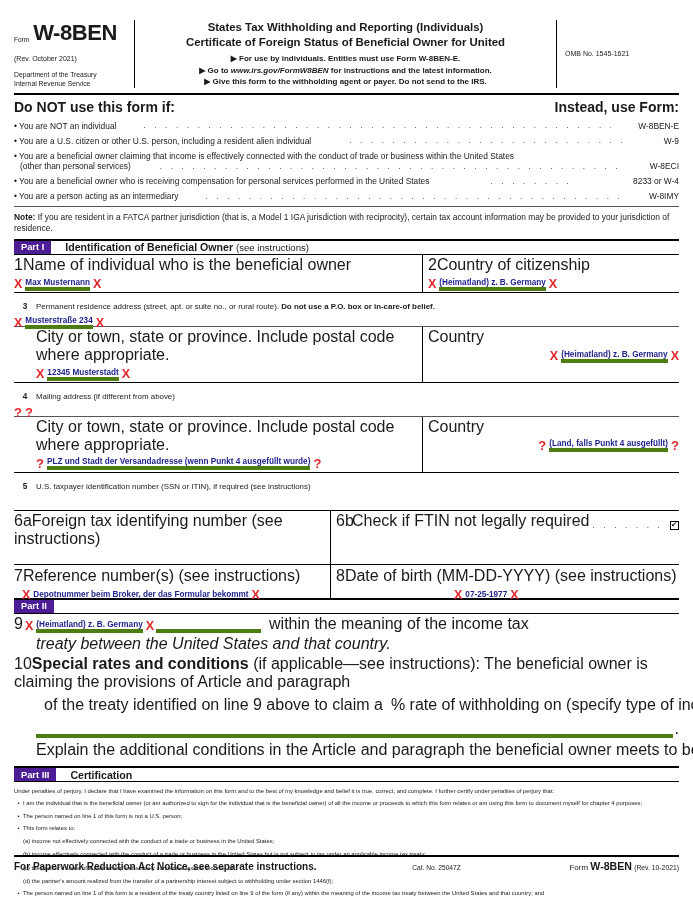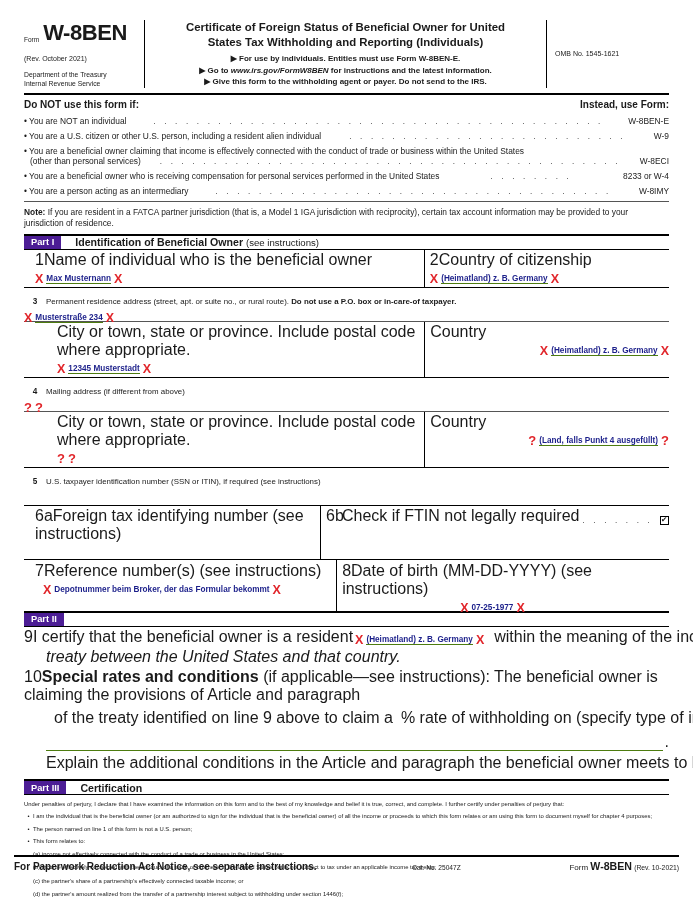--- a/index.html
+++ b/index.html
@@ -4,21 +4,21 @@
 <style>
   * { box-sizing: border-box; }
   html, body { margin:0; padding:0; }
   body {
     width:693px; height:900px;
     background:#fff;
     font-family:"Liberation Sans", sans-serif;
     color:#1a1a1a;
     overflow:hidden;
   }
-  .page { position:relative; width:693px; height:900px; padding:0 24px; }
+  .page { position:relative; width:693px; height:900px; padding:0 14px; }
   .bold { font-weight:bold; }
   .ital { font-style:italic; }
   .hr  { border-top:1px solid #000; }
   .hr-thick { border-top:2px solid #000; }
   .hr-thin { border-top:1px solid #555; }
 
   
   .header { display:flex; padding-top:20px; }
   .hdr-left { width:120px; padding-right:6px; }
   .hdr-form-line { display:flex; align-items:flex-end; gap:4px; }
@@ -29,22 +29,22 @@
   .hdr-mid { flex:1; border-left:1px solid #000; border-right:1px solid #000;
              padding:0 6px; text-align:center; }
   .hdr-title { font-size:11.4px; font-weight:bold; line-height:1.28; }
   .hdr-sub { font-size:8px; font-weight:bold; margin-top:4px; line-height:1.45; }
   .hdr-sub div { white-space:nowrap; }
   .hdr-right { width:122px; padding-left:8px; padding-top:30px; }
   .omb { font-size:7px; }
 
   
   .dnu-head { display:flex; justify-content:space-between;
-              font-size:10px; font-weight:bold; margin-top:4px; }
-  .bullet-row { display:flex; font-size:8.4px; margin-top:5.2px; align-items:flex-end;gap:24px; }
+              font-size:14px; font-weight:bold; margin-top:4px; }
+  .bullet-row { display:flex; font-size:8.4px; margin-top:5.2px; align-items:center;gap:24px; }
   .bullet-row .bt { white-space:nowrap; }
   .dots { flex:1; overflow:hidden; white-space:nowrap; letter-spacing:3.2px;
           font-size:8px; color:#000; margin:0 3px; text-align:center; }
   .instead { white-space:nowrap; text-align:right; }
   .bullet-wrap { font-size:8.4px; margin-top:5.2px; }
   .bullet-wrap .l1 { }
   .bullet-wrap .l2 { display:flex; align-items:flex-end; padding-left:6px; }
   .note { font-size:8.4px; line-height:1.33; margin-top:5px; }
 
   
@@ -52,33 +52,33 @@
   .partbar .tag { background:#4c1d95; color:#fff; font-size:9.3px; font-weight:bold;
                   padding:1.5px 7px 1.5px 7px; }
   .partbar .ttl { font-size:10.6px; font-weight:bold; margin-left:14px; }
   .partbar .ttl .nrm { font-weight:normal; font-size:9.6px; }
   .cell { position:relative; }
   .cell .num { font-weight:bold; font-size:8.2px; display:inline-block;
                width:22px; text-align:center; }
   .cell .lbl { font-size:7.9px; }
   .cell .entry { height:13px; position:relative; }
 
-  .gridrow { display:flex;margin-left:11px; }
+  .gridrow { display:flex; }
   .gridrow > .c { padding:1.5px 0 0 0; }
   .vdiv { border-left:1px solid #000; }
 
   
   .ann { display:inline-flex; align-items:center; gap:3px;
          font-size:8.2px; font-weight:bold; position:relative; }
   .ann .v { color:#1b1f8a; text-decoration:none; white-space:nowrap; }
   .mk { color:#e1262b; font-weight:bold; font-size:12.5px; line-height:1;
         font-family:"Liberation Sans", sans-serif; }
   .mk.q { font-size:13px; }
 
-  .ulbox { border-bottom:1px solid #4d7c0f; display:inline-block;text-align:center; }
+  .ulbox { border-bottom:4px solid #4d7c0f; display:inline-block;text-align:center; }
 
   
   .p3 { font-size:5.9px; line-height:1.45; }
   .p3 .para { margin-top:4.5px; }
   .p3 .bl { display:flex; margin-top:4px; }
   .p3 .bl .dot { width:9px; flex:none; text-align:center; }
   .p3 .sub { margin-top:4.5px; padding-left:9px; }
   .chk { width:8px; height:8px; border:1px solid #000; display:inline-block;
          position:relative; }
   .chk::after { content:"✔"; position:absolute; left:0px; top:-2.5px;
@@ -102,22 +102,22 @@
     <div class="hdr-left">
       <div class="hdr-form-line">
         <span class="hdr-form-lbl">Form</span>
         <span class="hdr-form-name">W-8BEN</span>
       </div>
       <div class="hdr-rev">(Rev. October  2021)</div>
       <div class="hdr-dept" style="white-space:pre-line;">Department of the Treasury
 Internal Revenue Service</div>
     </div>
     <div class="hdr-mid">
+      <div class="hdr-title">States Tax Withholding and Reporting (Individuals)</div>
       <div class="hdr-title">Certificate of Foreign Status of Beneficial Owner for United</div>
-      <div class="hdr-title">States Tax Withholding and Reporting (Individuals)</div>
       <div class="hdr-sub">
         <div>▶ For use by individuals. Entities must use Form W-8BEN-E.</div>
         <div><span>▶ Go to </span><span class="ital">www.irs.gov/FormW8BEN</span><span> for instructions and the latest information.</span></div>
         <div>▶ Give this form to the withholding agent or payer. Do not send to the IRS.</div>
       </div>
     </div>
     <div class="hdr-right">
       <div class="omb">OMB No. 1545-1621</div>
     </div>
   </div>
@@ -193,21 +193,21 @@
           <span class="mk">X</span>
           <span class="v ulbox">(Heimatland) z. B. Germany</span>
           <span class="mk">X</span>
         </span>
       </div>
     </div>
   </div>
   <div class="hr"></div>
 
   <div class="cell" style="padding-top:1.5px;">
-    <div><span class="num">3</span><span class="lbl"><span>Permanent residence address (street, apt. or suite no., or rural route). </span><span class="bold">Do not use a P.O. box or in-care-of taxpayer.</span></span></div>
+    <div><span class="num">3</span><span class="lbl"><span>Permanent residence address (street, apt. or suite no., or rural route). </span><span class="bold">Do not use a P.O. box or in-care-of belief.</span></span></div>
     <div class="entry">
       <span class="ann">
         <span class="mk">X</span>
         <span class="v ulbox">Musterstraße 234</span>
         <span class="mk">X</span>
       </span>
     </div>
   </div>
   <div class="hr-thin"></div>
 
@@ -245,20 +245,21 @@
     </div>
   </div>
   <div class="hr-thin"></div>
 
   <div class="gridrow">
     <div class="c" style="width:408px; padding-left:22px;">
       <div class="lbl">City or town, state or province. Include postal code where appropriate.</div>
       <div class="entry">
         <span class="ann">
           <span class="mk q">?</span>
+          <span class="v ulbox">PLZ und Stadt der Versandadresse (wenn Punkt 4 ausgefüllt wurde)</span>
           <span class="mk q">?</span>
         </span>
       </div>
     </div>
     <div class="c vdiv" style="width:257px; padding-left:5px;">
       <div class="lbl">Country</div>
       <div class="entry" style="text-align:right;">
         <span class="ann">
           <span class="mk q">?</span>
           <span class="v ulbox">(Land, falls Punkt 4 ausgefüllt)</span>
@@ -317,21 +318,20 @@
   <div class="hr-thick"></div>
 
   <div class="partbar">
     <span class="tag">Part II</span>
   </div>
   <div class="hr"></div>
 
   <div style="padding-top:1.5px;">
     <div style="display:flex; align-items:flex-end;">
       <span class="num">9</span>
-      <span class="lbl" style="white-space:nowrap;">I certify that the beneficial owner is a resident</span>
       <span class="ann" style="margin:0 2px;">
         <span class="mk">X</span>
         <span class="v ulbox">(Heimatland) z. B. Germany</span>
         <span class="mk">X</span>
       </span>
       <span class="ulbox" style="width:105px; height:11px;"></span>
       <span class="lbl" style="white-space:nowrap; margin-left:8px;">within the meaning of the income tax</span>
     </div>
     <div class="lbl" style="padding-left:22px; padding-top:2px;font-style:italic;">treaty between the United States and that country.</div>
   </div>

